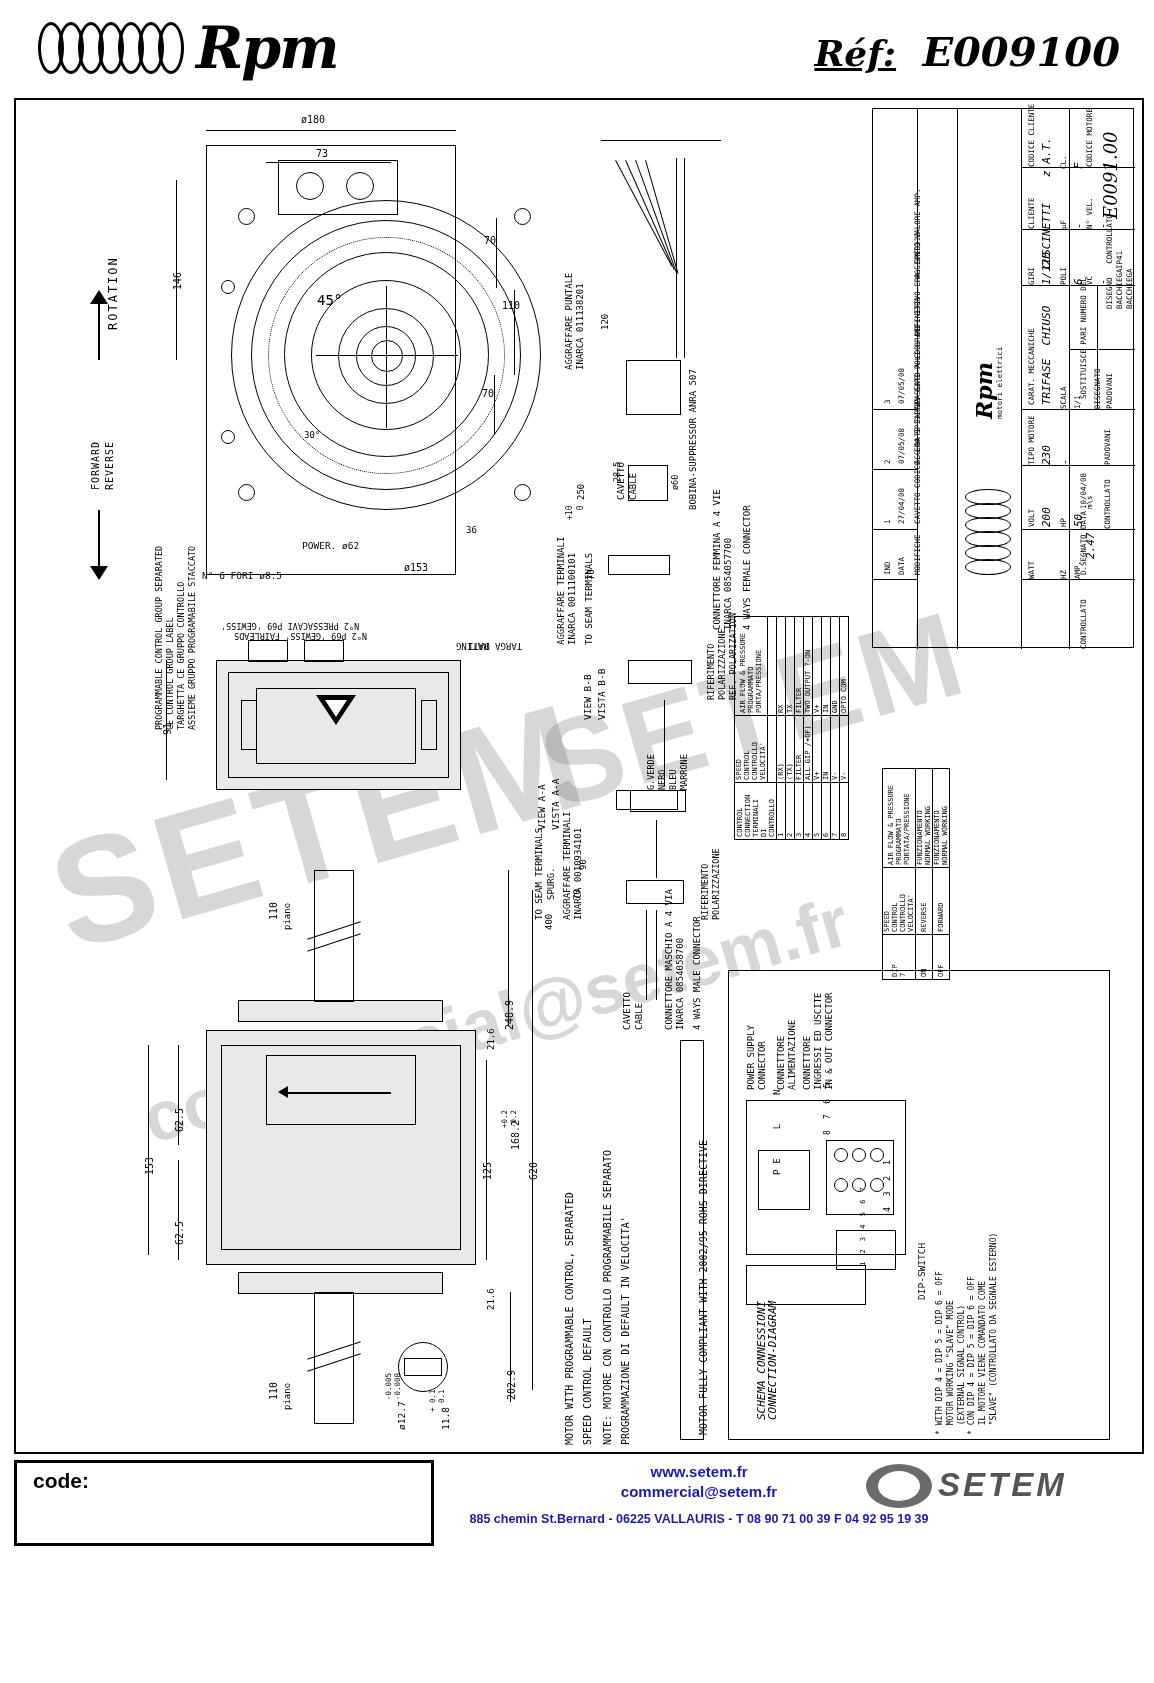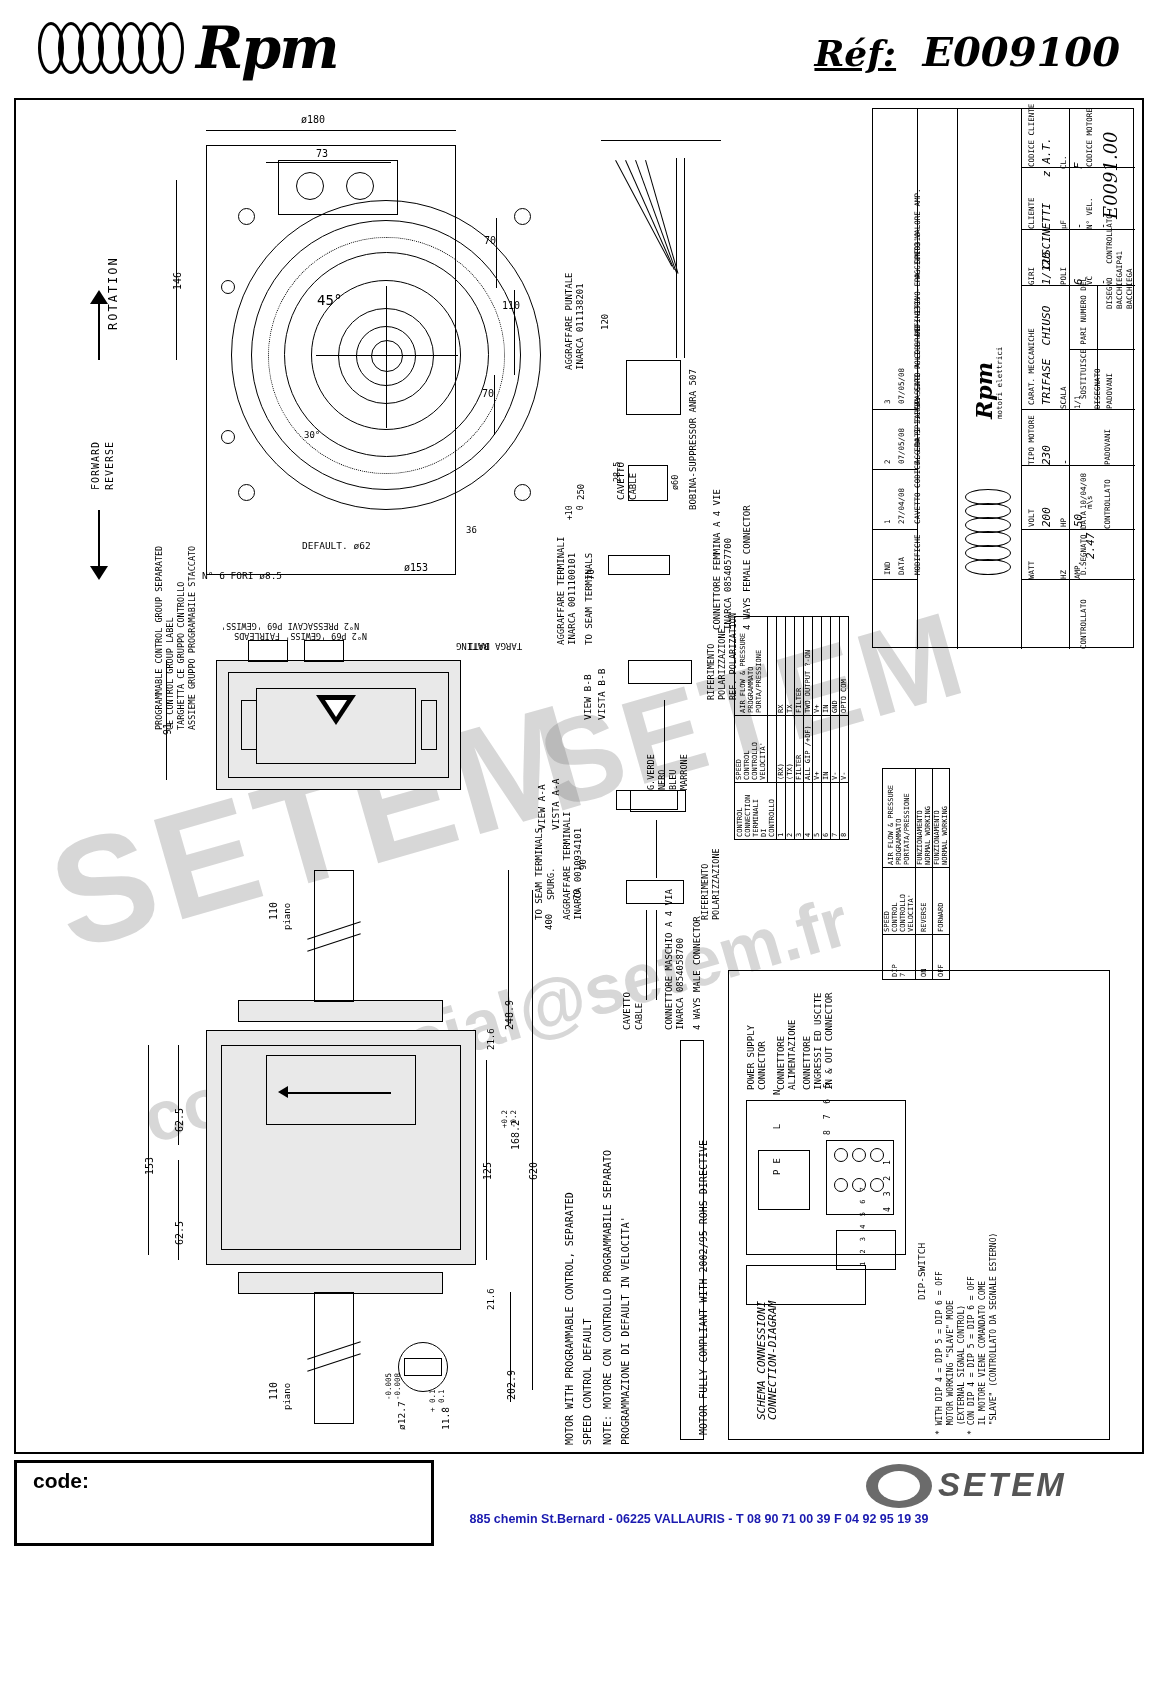--- a/index.html
+++ b/index.html
@@ -141,21 +141,21 @@
       <div class="txt" style="left:288px;top:330px;font-size:9px;">30°</div>
 
       <div class="ln vl" style="left:480px;top:118px;height:70px;"></div>
       <div class="txt" style="left:468px;top:135px;font-size:10px;">70</div>
       <div class="ln vl" style="left:498px;top:190px;height:85px;"></div>
       <div class="txt" style="left:486px;top:200px;font-size:10px;">110</div>
       <div class="ln vl" style="left:478px;top:275px;height:60px;"></div>
       <div class="txt" style="left:466px;top:288px;font-size:10px;">70</div>
       <div class="txt" style="left:450px;top:425px;font-size:9px;">36</div>
 
-      <div class="txt" style="left:286px;top:440px;font-size:9.5px;">DEFAULT. ø62</div>
+      <div class="txt" style="left:286px;top:440px;font-size:9.5px;">POWER. ø62</div>
       <div class="txt" style="left:388px;top:462px;font-size:10px;">ø153</div>
       <div class="txt" style="left:186px;top:470px;font-size:9.5px;">N° 6 FORI ø8.5</div>
     </div>
 
     <div class="txt rot90" style="left:160px;top:630px;font-size:8.5px;">TARGHETTA CE GRUPPO CONTROLLO
 ASSIEME GRUPPO PROGRAMABILE STACCATO</div>
     <div class="txt rot90" style="left:138px;top:630px;font-size:8.5px;">PROGRAMMABLE CONTROL GROUP SEPARATED
 CE CONTROL GROUP LABEL</div>
     <div class="txt rot90 rot180" style="left:205px;top:520px;font-size:8.5px;">N°2 PRESSACAVI P69 'GEWISS'</div>
     <div class="txt rot90 rot180" style="left:218px;top:530px;font-size:8.5px;">N°2 P69 'GEWISS' FAIRLEADS</div>
@@ -540,20 +540,24 @@
       <div class="txts rot90" style="left:232px;top:300px;">PADOVANI</div>
       <div class="txts rot90" style="left:206px;top:540px;">CONTROLLATO</div>
     </div>
 
   </div>
 
   <div class="foot">
     <div class="codebox">
       <div class="code-lbl">code:</div>
     </div>
+    <div class="web">
+      <div>www.setem.fr</div>
+      <div>commercial@setem.fr</div>
+    </div>
     <div class="addr">885 chemin St.Bernard  -  06225 VALLAURIS  -  T 08 90 71 00 39   F 04 92 95 19 39</div>
     <div class="setem-logo">
       <div class="setem-s"></div>
       <div class="setem-word">SETEM</div>
     </div>
   </div>
 
 </div>
 
 </body></html>

